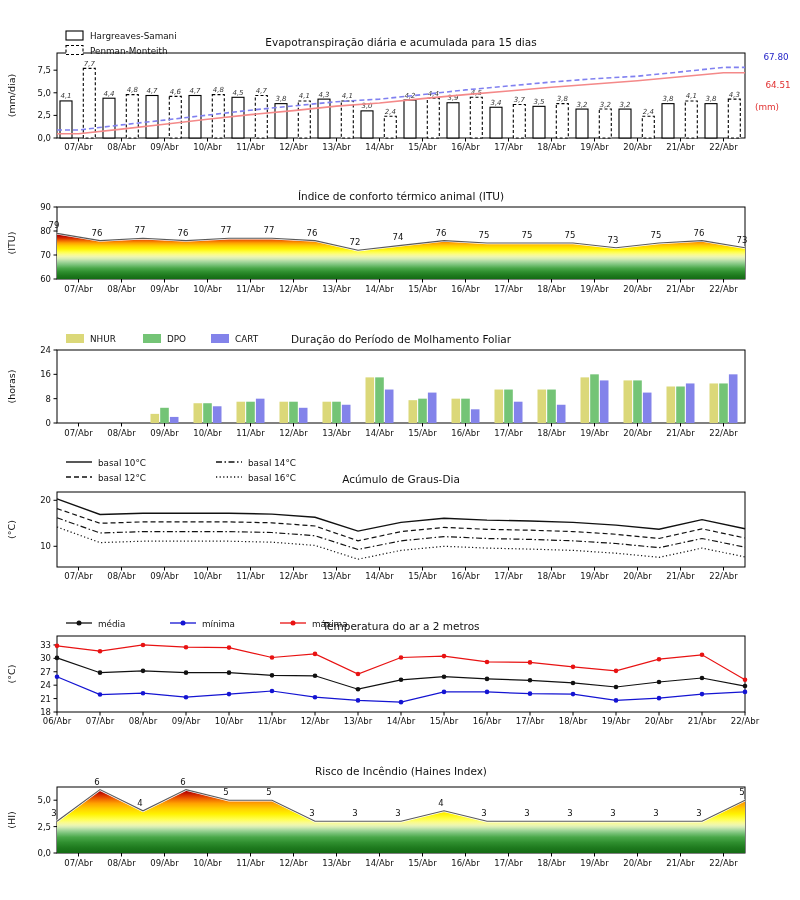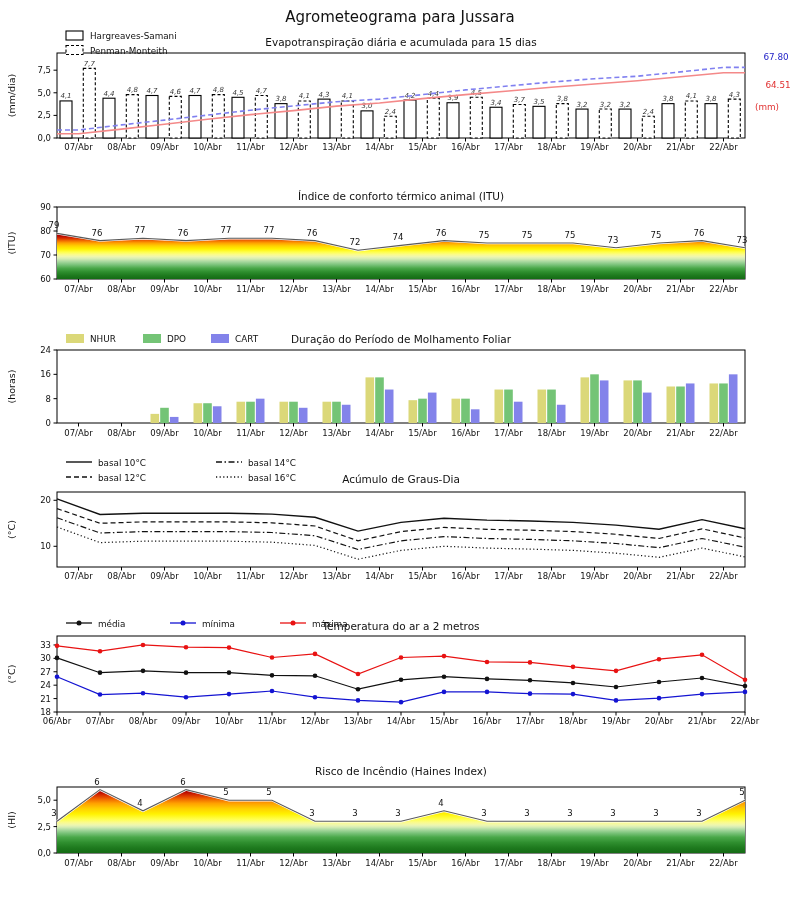--- a/index.html
+++ b/index.html
@@ -7,21 +7,20 @@
         font-family:"DejaVu Sans","Liberation Sans",sans-serif;overflow:hidden;}
   #main-title{position:absolute;top:8px;left:0;width:800px;text-align:center;
               font-size:15px;color:#111;}
   svg{position:absolute;left:0;top:0;}
   text{font-family:"DejaVu Sans","Liberation Sans",sans-serif;}
 </style>
 </head>
 <body>
 
 <div id="page">
-  <div id="main-title">Agrometeograma para Jussara</div>
   <svg id="chartsvg" width="800" height="900" viewBox="0 0 800 900">
       <rect x="57" y="53" width="688" height="85" fill="none" stroke="#000" stroke-width="1"></rect>
       <text x="401" y="46" font-size="10.5" text-anchor="middle" fill="#111">Evapotranspiração diária e acumulada para 15 dias</text>
       <text x="15" y="95.5" font-size="9.5" text-anchor="middle" fill="#111" transform="rotate(-90 15 95.5)">(mm/dia)</text>
       <line x1="53.5" y1="138" x2="57" y2="138" stroke="#000" stroke-width="1"></line>
       <text x="51" y="141" font-size="8.5" text-anchor="end" fill="#111">0,0</text>
       <line x1="53.5" y1="115.3936170212766" x2="57" y2="115.3936170212766" stroke="#000" stroke-width="1"></line>
       <text x="51" y="118.3936170212766" font-size="8.5" text-anchor="end" fill="#111">2,5</text>
       <line x1="53.5" y1="92.7872340425532" x2="57" y2="92.7872340425532" stroke="#000" stroke-width="1"></line>
       <text x="51" y="95.7872340425532" font-size="8.5" text-anchor="end" fill="#111">5,0</text>

